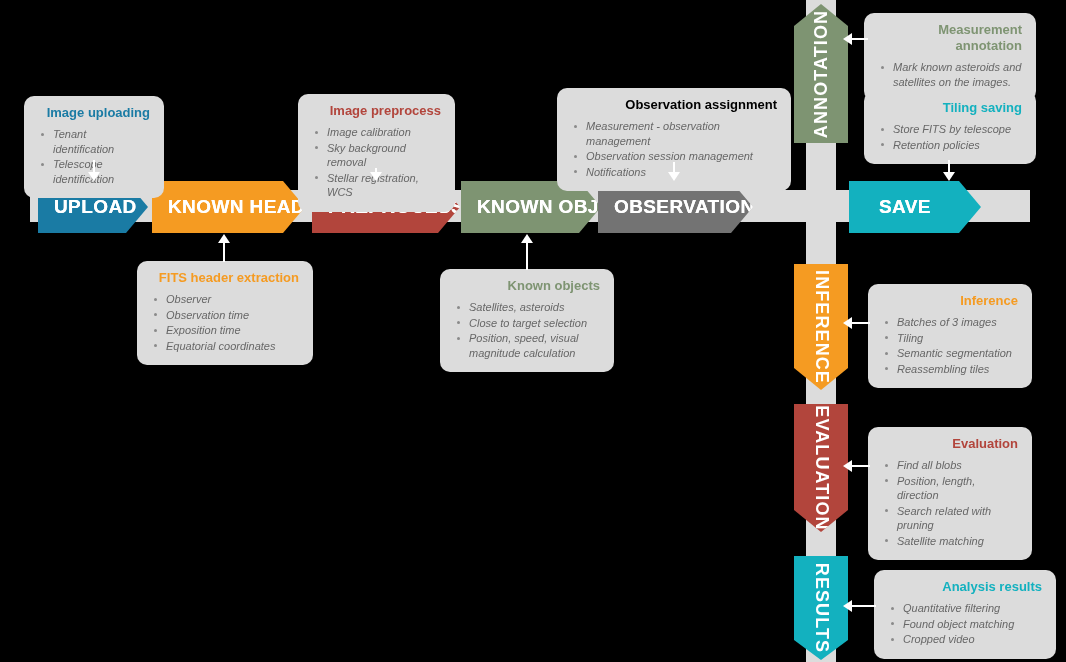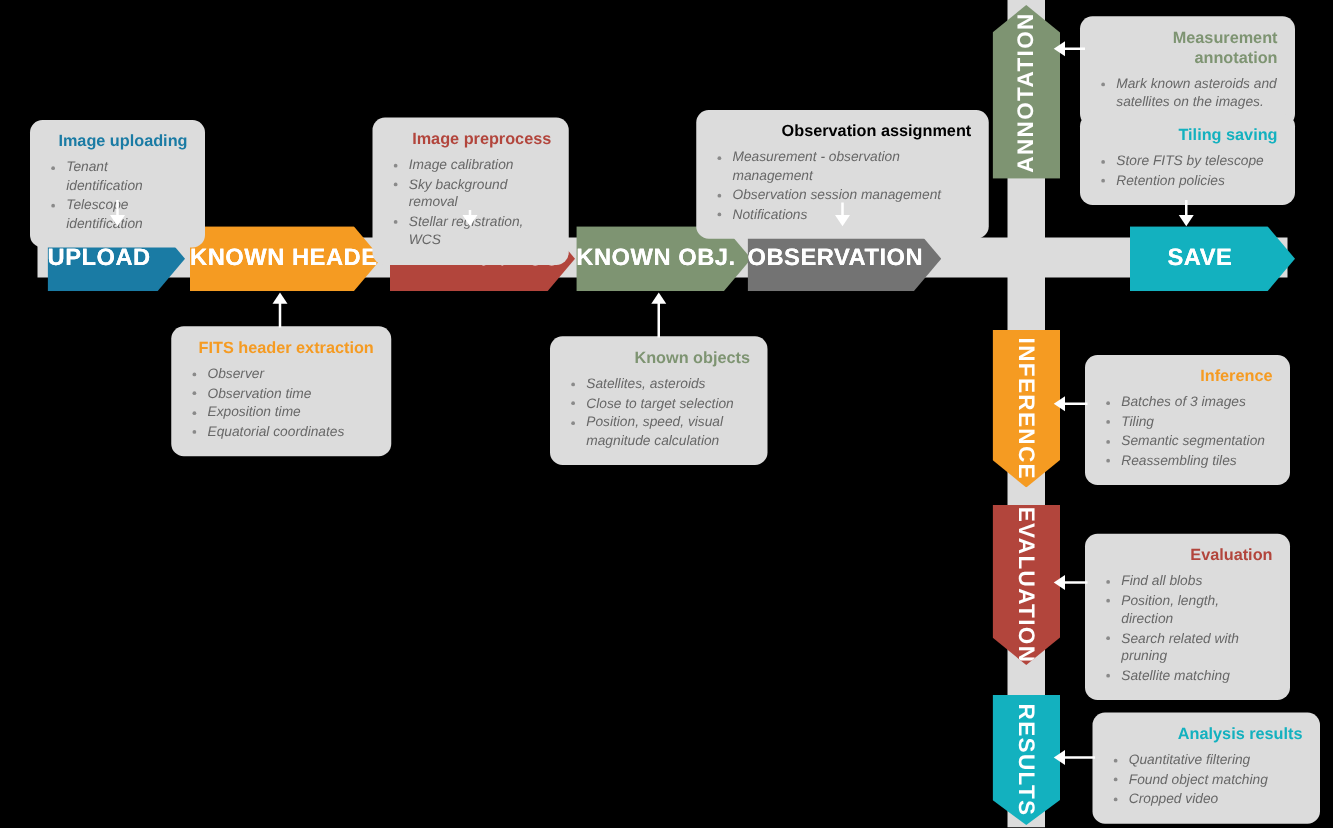--- a/index.html
+++ b/index.html
@@ -13,21 +13,21 @@
   
   .track{position:absolute;background:#dcdcdc;}
 
   
   .stage-chip{
     position:absolute;height:52px;display:flex;align-items:center;
     box-sizing:border-box;
   }
   .stage-chip .lbl{
     color:#fff;font-weight:bold;font-size:19px;letter-spacing:.4px;
-    white-space:nowrap;text-shadow:0 0 0 #fff;
+    white-space:nowrap;padding-left:16px;text-shadow:0 0 0 #fff;
   }
 
   
   .vstage{position:absolute;width:54px;}
   .vstage .vlbl{
     position:absolute;left:50%;top:50%;
     color:#fff;font-weight:bold;font-size:18px;letter-spacing:1.1px;
     white-space:nowrap;
   }
   .vstage.down .vlbl{transform:translate(-50%,-50%) rotate(90deg);}
@@ -87,21 +87,21 @@
   <div class="stage-chip" style="left:461px;top:181px;width:140px;background:#7e9472;
               clip-path:polygon(0 0, 118px 0, 140px 26px, 118px 52px, 0 52px);">
     <span class="lbl">KNOWN OBJ.</span>
   </div>
 
   <div class="stage-chip" style="left:598px;top:181px;width:155px;background:#737373;
               clip-path:polygon(0 0, 133px 0, 155px 26px, 133px 52px, 0 52px);">
     <span class="lbl">OBSERVATION</span>
   </div>
 
-  <div class="stage-chip" style="left:904px;top:181px;width:132px;background:#13b1bf;
+  <div class="stage-chip" style="left:849px;top:181px;width:132px;background:#13b1bf;
               clip-path:polygon(0 0, 110px 0, 132px 26px, 110px 52px, 0 52px);">
     <span class="lbl" style="padding-left:30px;">SAVE</span>
   </div>
 
   <div class="vstage up" style="left:794px;top:4px;width:54px;height:139px;background:#7e9472;
               clip-path:polygon(0 22px, 27px 0, 54px 22px, 54px 139px, 0 139px);">
     <span class="vlbl">ANNOTATION</span>
   </div>
 
   <div class="vstage down" style="left:794px;top:264px;width:54px;height:126px;background:#f59b22;

